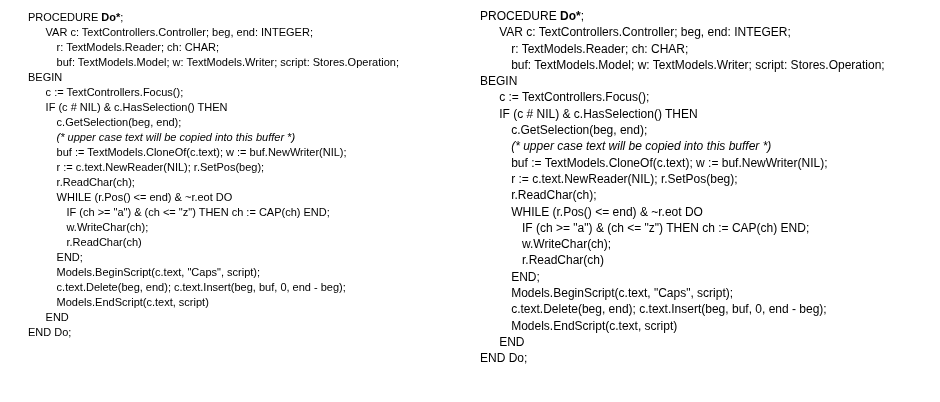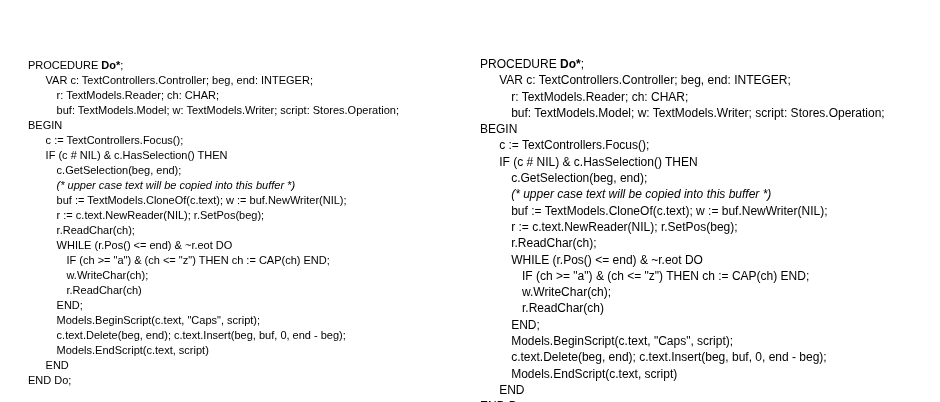--- a/index.html
+++ b/index.html
@@ -11,21 +11,20 @@
     height: 402px;
     background: #ffffff;
     position: relative;
     overflow: hidden;
     font-family: "Liberation Sans", sans-serif;
     color: #000000;
   }
   .code-panel {
     position: absolute;
     white-space: nowrap;
-    margin-top: 48px;
   }
   .code-panel-left {
     left: 28px;
     top: 10px;
     font-size: 11px;
     line-height: 15px;
   }
   .code-panel-right {
     left: 480px;
     top: 8px;

